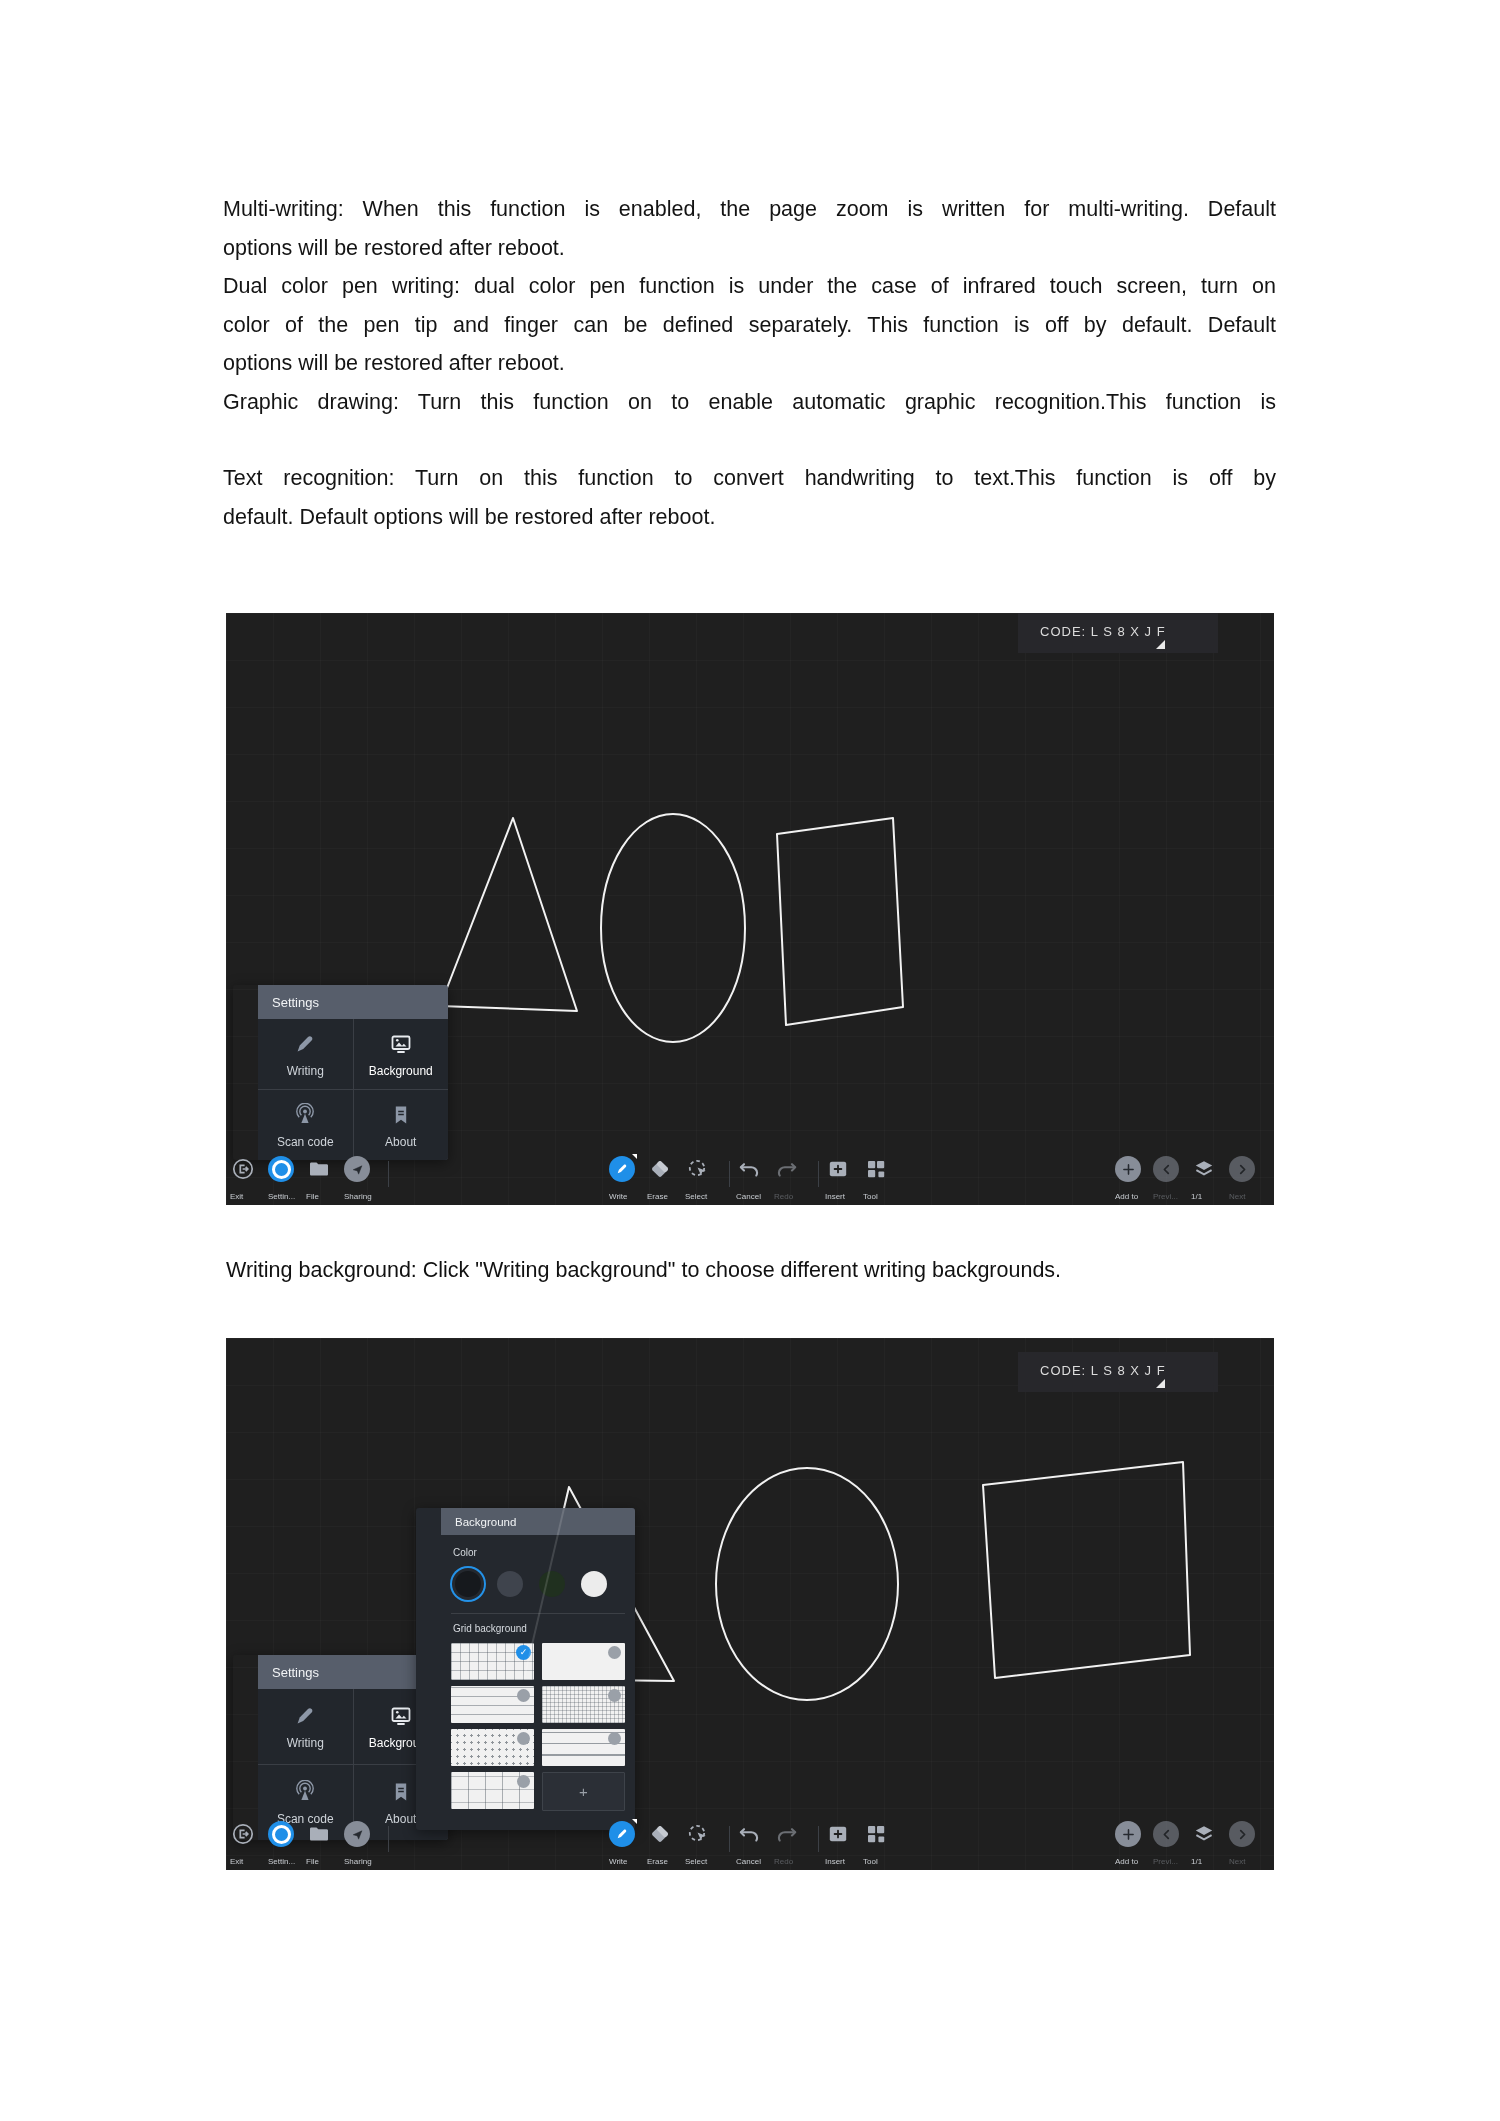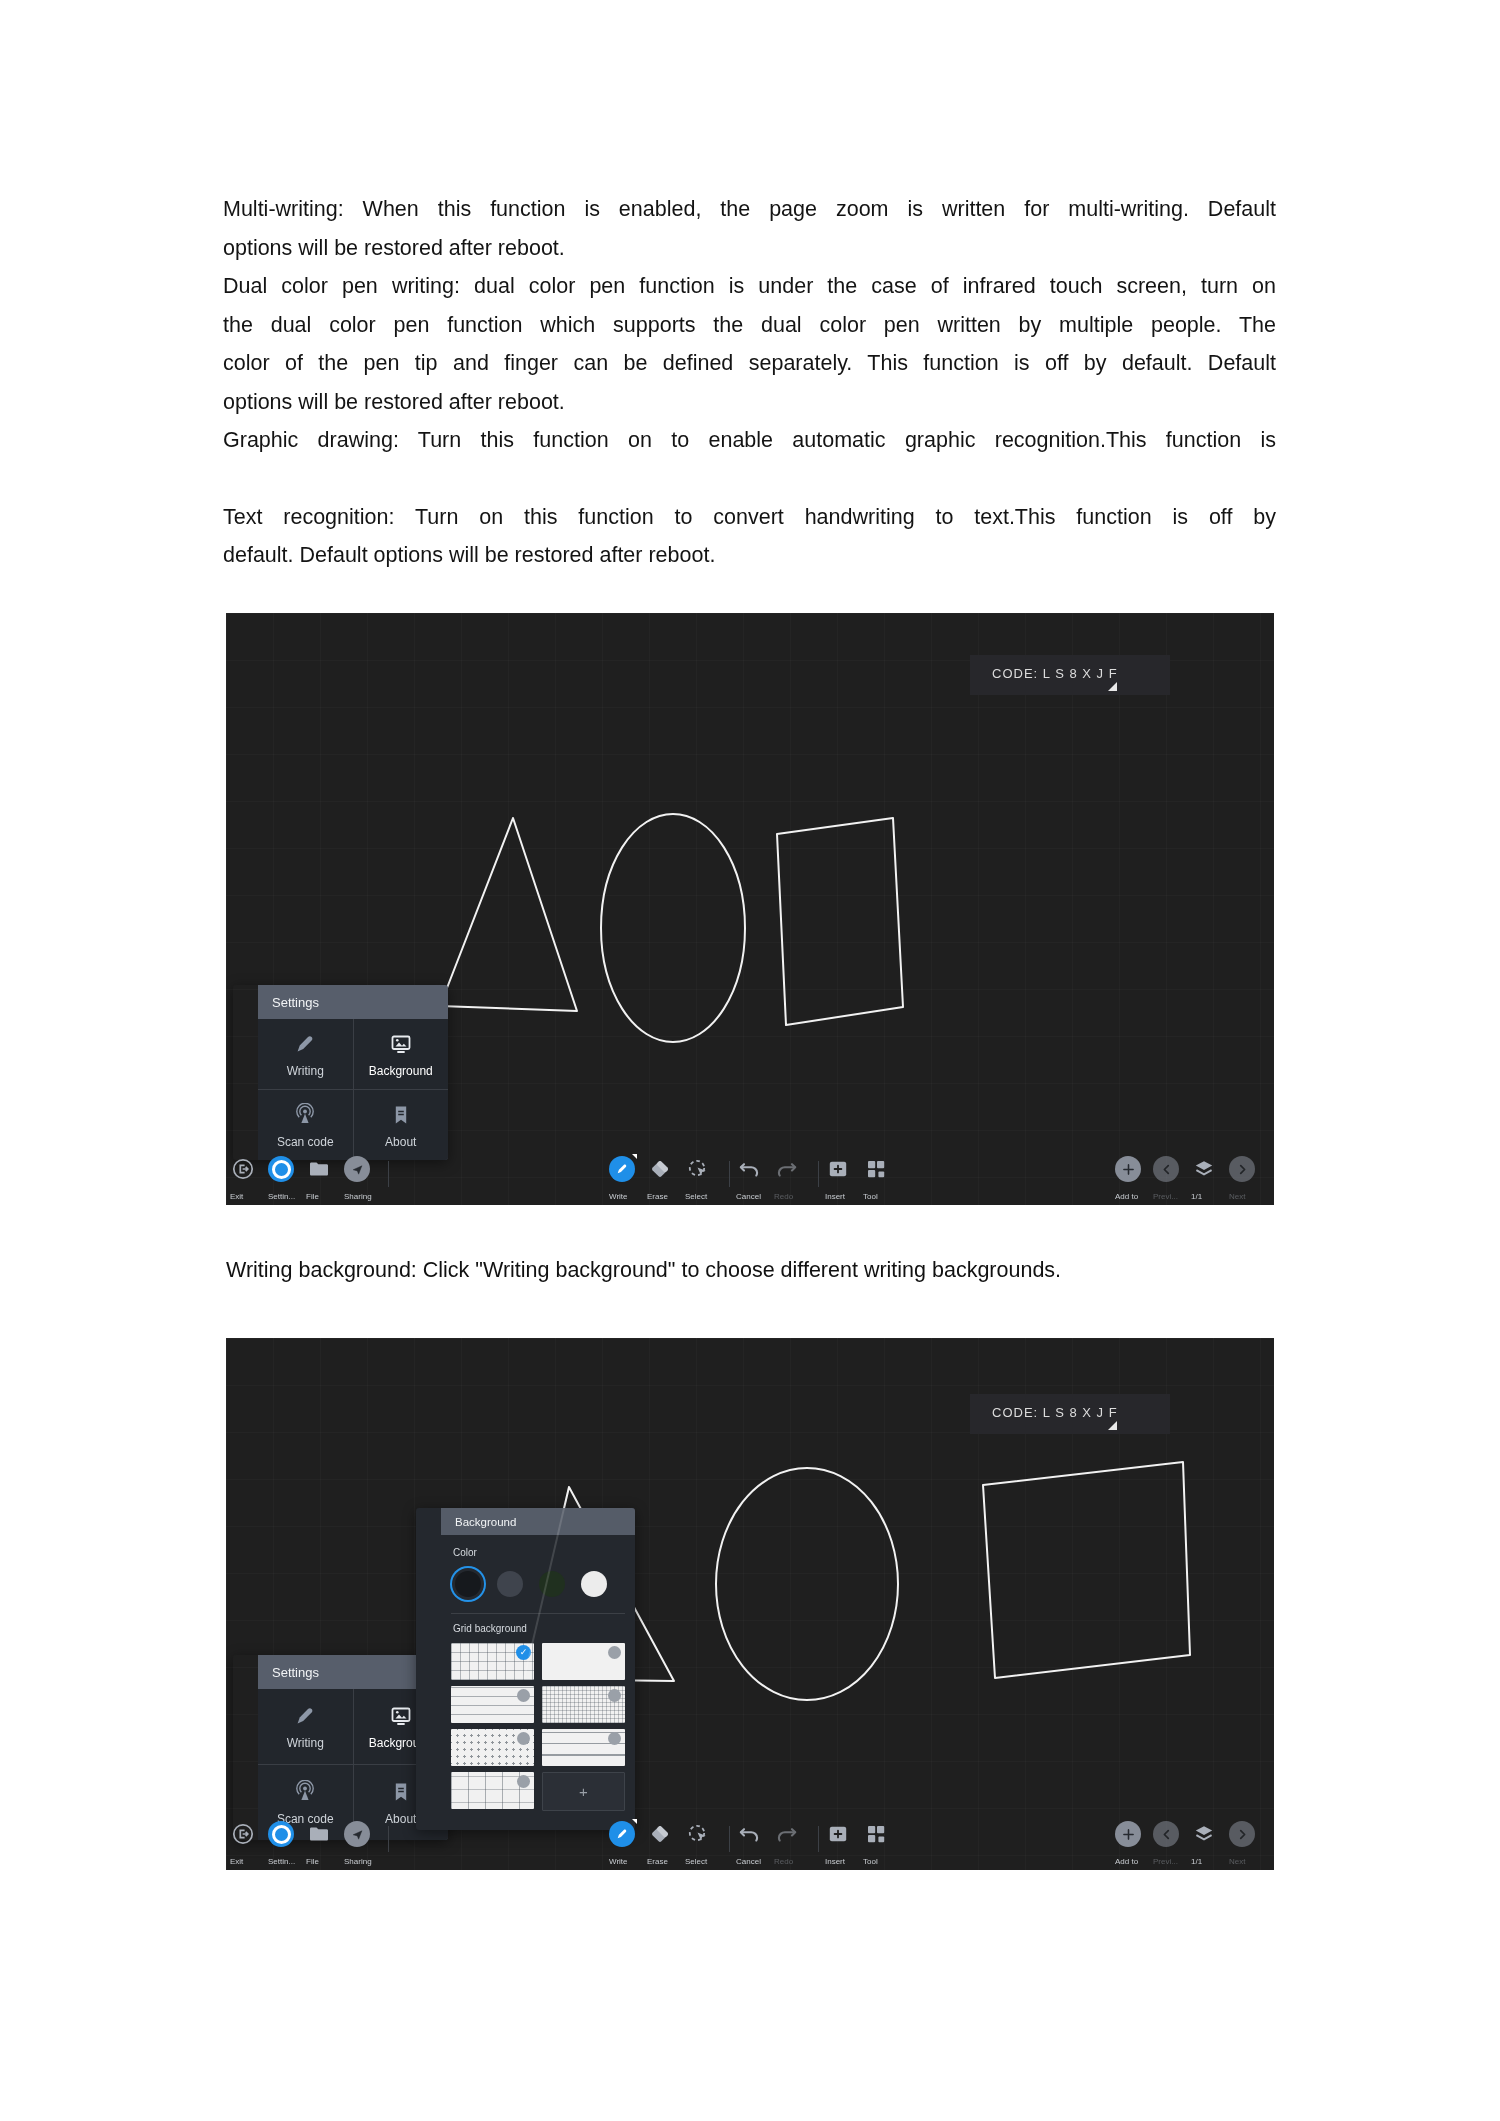--- a/index.html
+++ b/index.html
@@ -16,21 +16,21 @@
   
   .shot{position:absolute;left:226px;width:1048px;background-color:#1f1f1f;overflow:hidden;
         background-image:linear-gradient(rgba(255,255,255,.025) 1px,transparent 1px),
                          linear-gradient(90deg,rgba(255,255,255,.025) 1px,transparent 1px);
         background-size:47px 47px;}
   .shot1{top:613px;height:592px;}
   .shot2{top:1338px;height:532px;}
   .shapes{position:absolute;left:0;top:0;z-index:1;}
   .overlay{position:absolute;left:0;top:0;z-index:4;pointer-events:none;}
 
-  .codebox{position:absolute;left:744px;top:0;width:200px;height:40px;background:#27272b;z-index:2;margin-top:42px;}
+  .codebox{position:absolute;left:792px;top:0;width:200px;height:40px;background:#27272b;z-index:2;}
   .shot2 .codebox{top:14px;}
   .codetext{position:absolute;left:22px;top:11px;font-size:13px;letter-spacing:1px;color:#dcdcdc;}
   .codetri{position:absolute;left:138px;top:27px;width:9px;height:9px;background:#e9e9e9;
            clip-path:polygon(100% 0,100% 100%,0 100%);}
 
   
   .panel{position:absolute;z-index:3;border-radius:3px;overflow:hidden;box-shadow:0 3px 14px rgba(0,0,0,.45);padding-left:25px;}
   .settings{left:7px;width:190px;}
   .shot1 .settings{top:372px;height:175px;}
   .shot2 .settings{top:317px;height:185px;}
@@ -84,21 +84,20 @@
 </style>
 </head>
 <body>
 
 <div class="page">
 
   <div class="bodytext">
       <div class="tline">Multi-writing: When this function is enabled, the page zoom is written for multi-writing. Default</div>
       <div class="tline end">options will be restored after reboot.</div>
       <div class="tline">Dual color pen writing: dual color pen function is under the case of infrared touch screen, turn on</div>
-      <div class="tline">the dual color pen function which supports the dual color pen written by multiple people.   The</div>
       <div class="tline">color of the pen tip and finger can be defined separately. This function is off by default. Default</div>
       <div class="tline end">options will be restored after reboot.</div>
       <div class="tline">Graphic drawing: Turn this function on to enable automatic graphic recognition.This function is</div>
       <div class="tgap"></div>
       <div class="tline">Text recognition: Turn on this function to convert handwriting to text.This function is off by</div>
       <div class="tline end">default. Default options will be restored after reboot.</div>
     </div>
 
   <div class="shot shot1">
     <svg class="shapes" width="1048" height="592">

